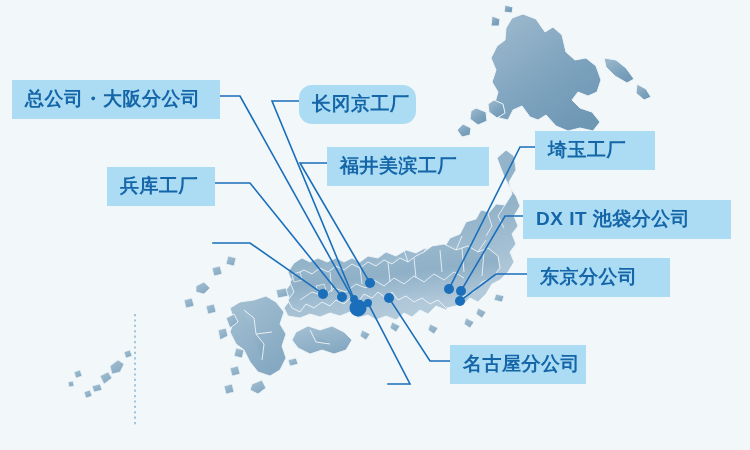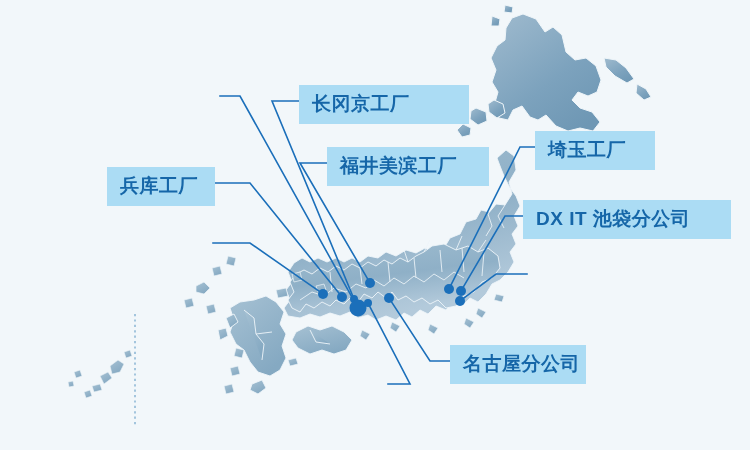--- a/index.html
+++ b/index.html
@@ -183,29 +183,31 @@
       <circle cx="358" cy="308" r="8.5"></circle>
       <circle cx="368" cy="303" r="4"></circle>
       <circle cx="370" cy="283" r="5"></circle>
       <circle cx="389" cy="298" r="5"></circle>
       <circle cx="449" cy="289" r="5"></circle>
       <circle cx="461" cy="291" r="5"></circle>
       <circle cx="460" cy="301" r="5"></circle>
     </g>
   </svg>
 
-
-  <div class="label" style="left:299px;top:85px;width:170px;">长冈京工厂</div>
+  <div class="label" style="left:12px;top:80px;width:208px;">总公司・大阪分公司</div>
+
+  <div class="label" style="left:299px;top:85px;width:117px;border-radius:13px;">长冈京工厂</div>
 
   <div class="label" style="left:327px;top:147px;width:162px;">福井美滨工厂</div>
 
   <div class="label" style="left:535px;top:131px;width:120px;">埼玉工厂</div>
 
   <div class="label" style="left:107px;top:167px;width:108px;">兵库工厂</div>
 
   <div class="label" style="left:523px;top:200px;width:208px;">DX IT 池袋分公司</div>
 
 
+  <div class="label" style="left:527px;top:258px;width:143px;">东京分公司</div>
 
   <div class="label" style="left:450px;top:345px;width:136px;">名古屋分公司</div>
 
 
 </div>
 
 </body></html>

